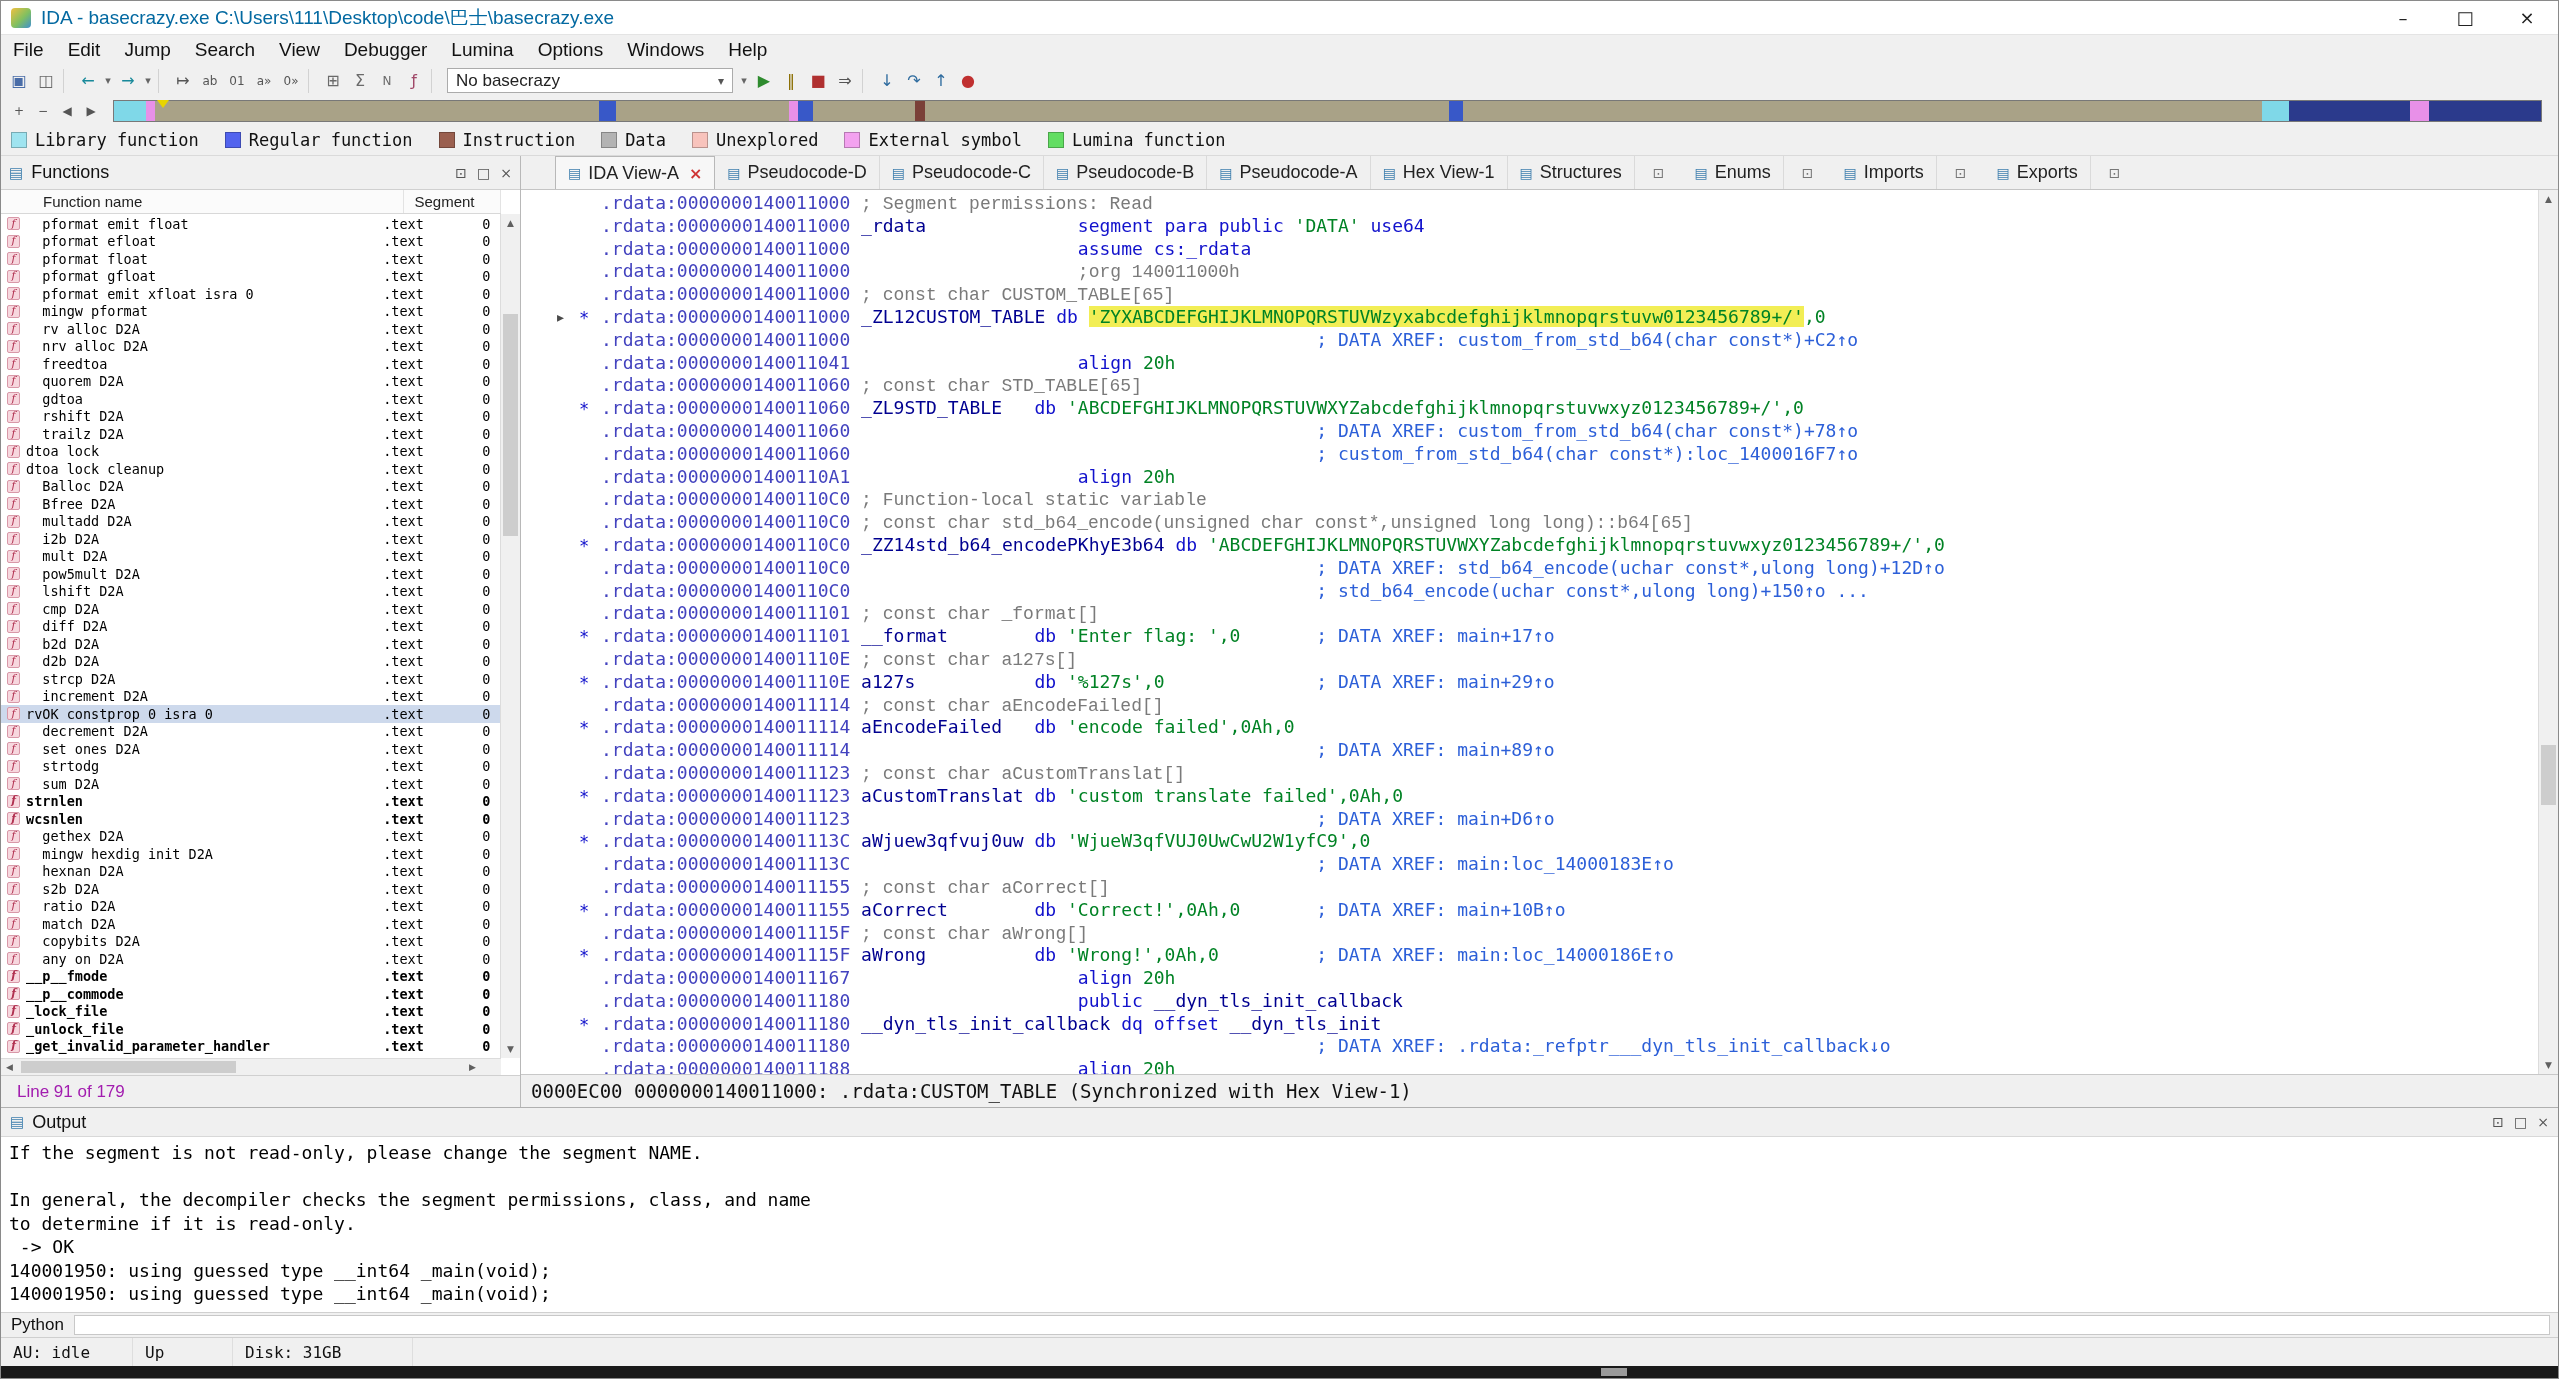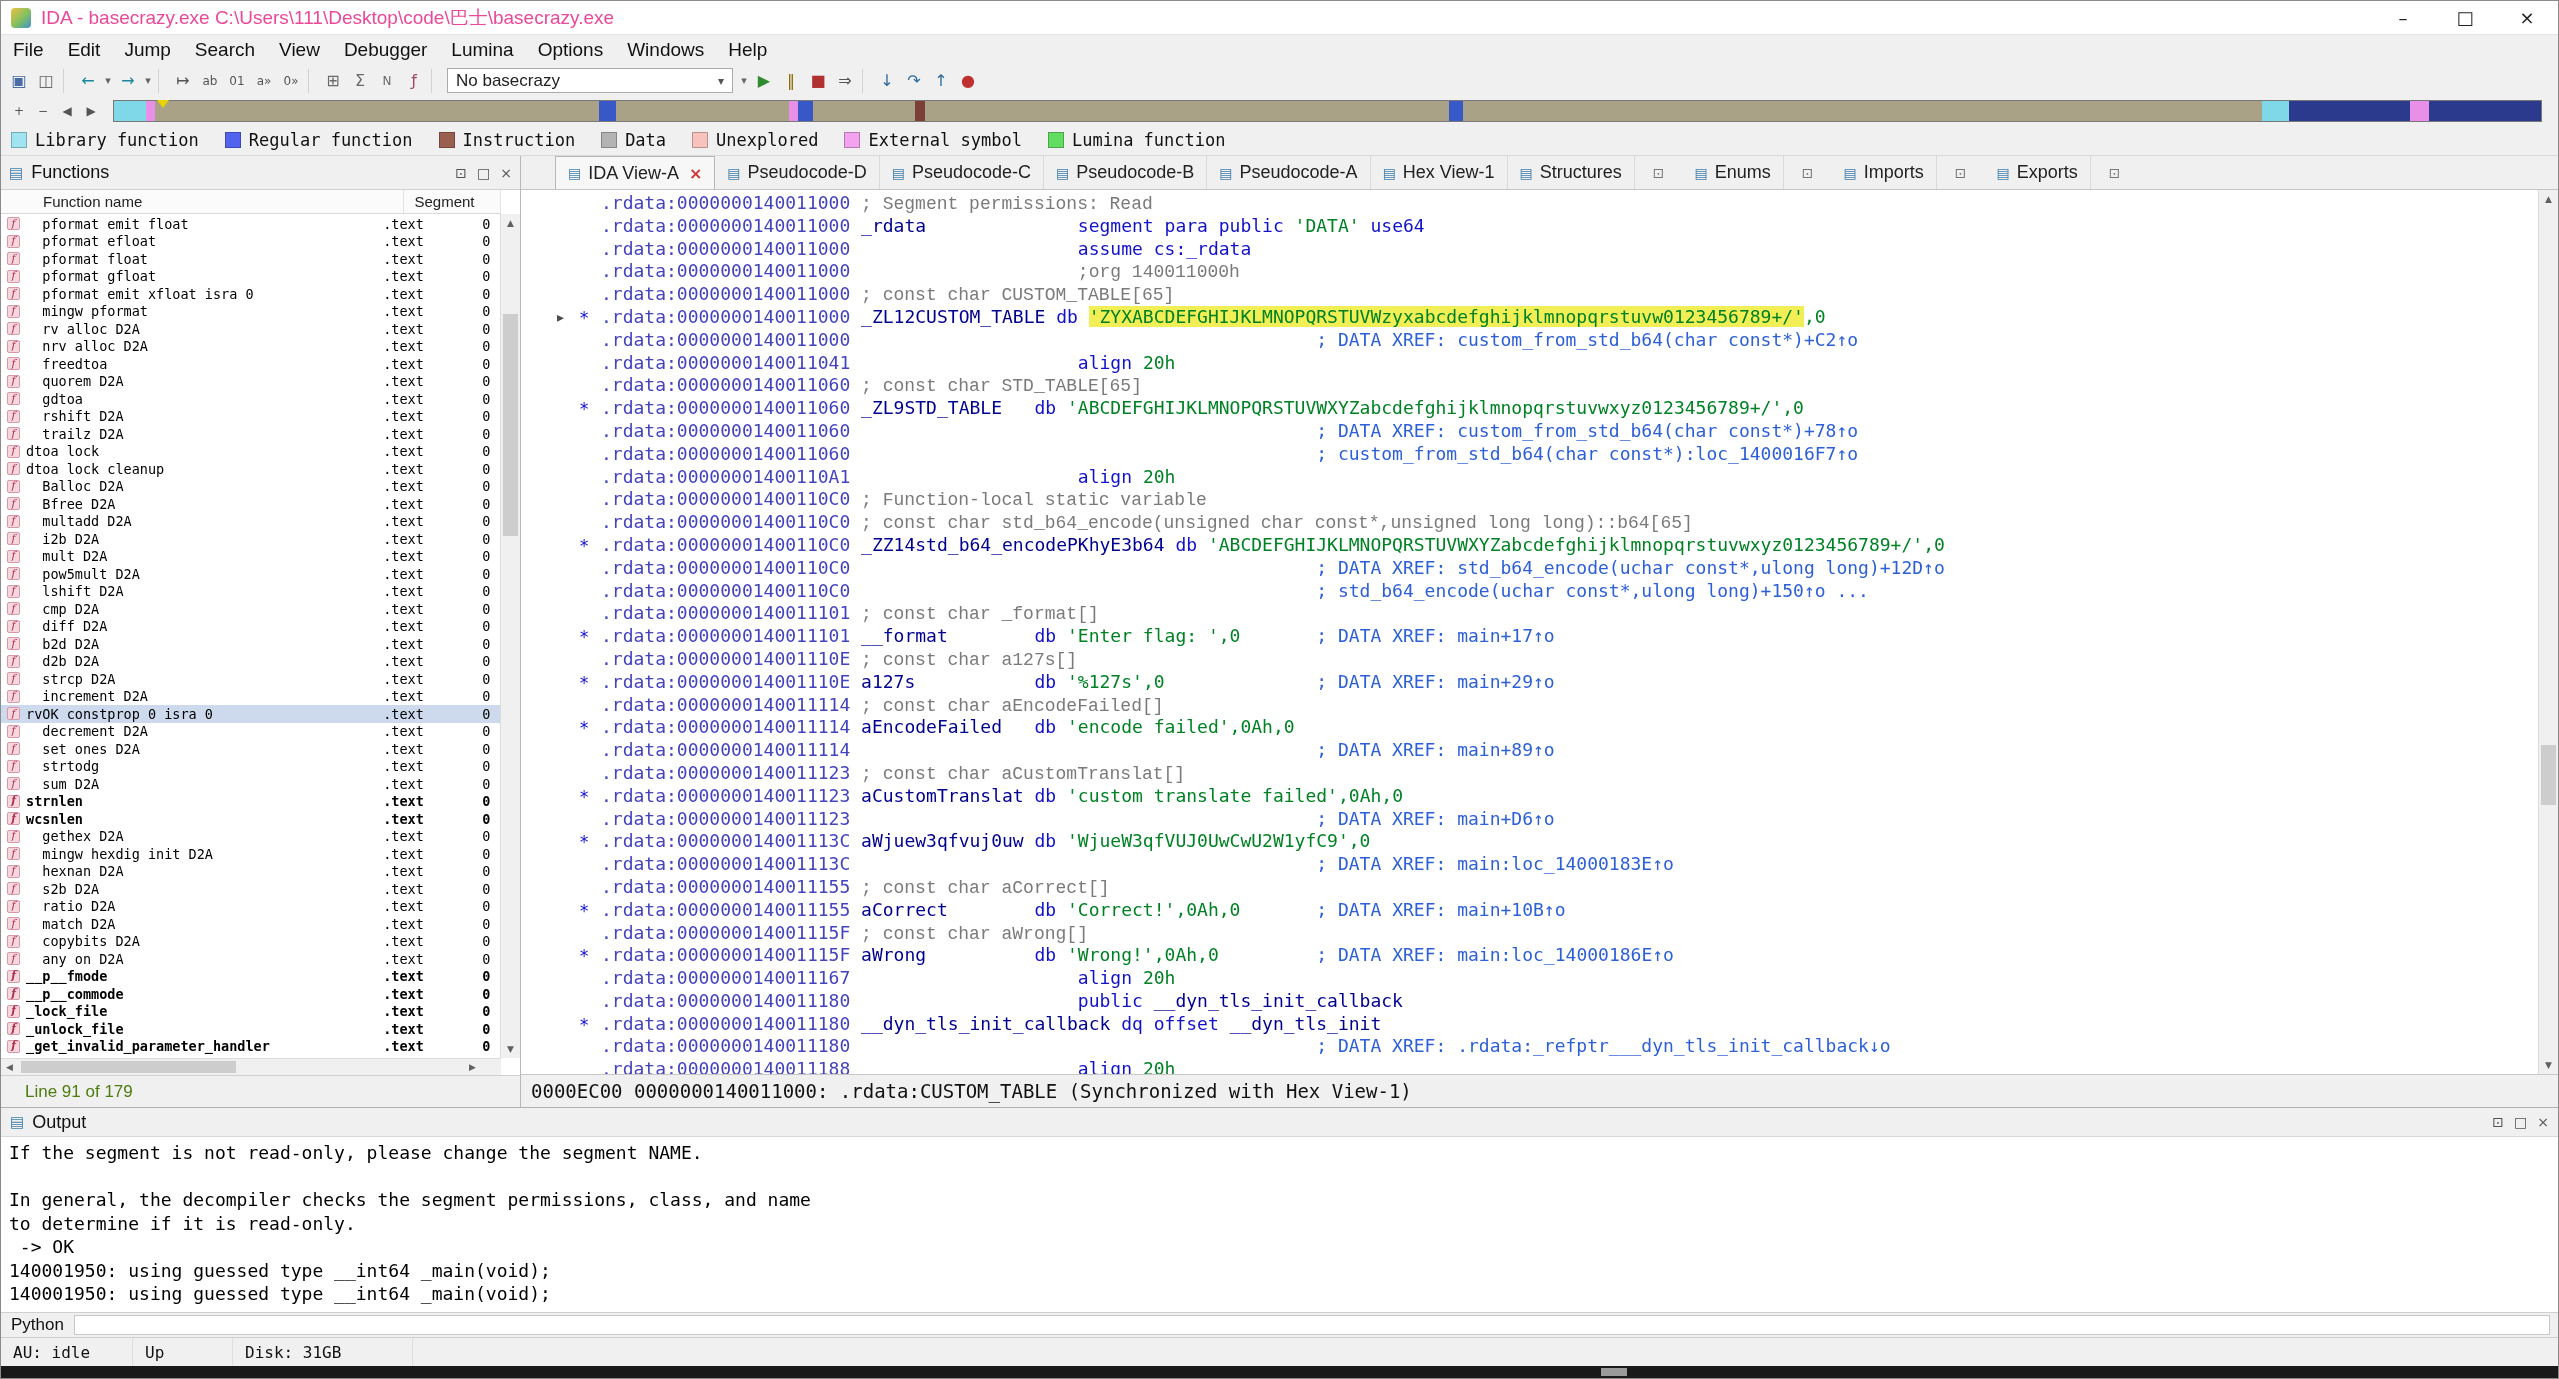--- a/index.html
+++ b/index.html
@@ -6,21 +6,21 @@
   *{box-sizing:border-box;}
   .app{width:2559px;height:1379px;display:flex;flex-direction:column;background:#fff;
        border:1px solid #8a8a8a;font-family:"Liberation Sans",sans-serif;overflow:hidden;}
   .glyph{font-family:"DejaVu Sans",sans-serif;}
 
   
   .titlebar{height:33px;background:var(--titlebar-bg,#fff);display:flex;align-items:center;
             padding-left:10px;gap:10px;flex:none;}
   .app-icon{width:20px;height:20px;border-radius:4px;
             background:linear-gradient(135deg,#f0c040 0%,#80c060 55%,#4090d0 100%);flex:none;}
-  .title-text{font-size:19px;color:#ec4899;white-space:nowrap;}
+  .title-text{font-size:19px;color:#0369a1;white-space:nowrap;}
   .win-controls{margin-left:auto;display:flex;height:100%;}
   .win-btn{width:62px;height:100%;display:flex;align-items:center;justify-content:center;
            font-size:18px;color:#222;font-family:"DejaVu Sans",sans-serif;}
 
   
   .menubar{height:31px;background:var(--chrome-bg,#f0f0f0);display:flex;align-items:center;
            font-size:19px;color:#111;flex:none;border-top:1px solid #e4e4e4;}
   .menu-item{padding:0 12px;height:100%;display:flex;align-items:center;}
 
   
@@ -83,21 +83,21 @@
   .sarrow{position:absolute;left:0;width:100%;height:18px;display:flex;align-items:center;justify-content:center;
           font-size:9px;color:#606060;font-family:"DejaVu Sans",sans-serif;}
   .sarrow.up{top:0;} .sarrow.down{bottom:0;}
   .sthumb{position:absolute;left:2px;right:2px;background:#cdcdcd;}
   .func-vscroll .sthumb{top:100px;height:222px;}
   .func-hscroll{height:17px;width:500px;background:#f0f0f0;border-top:1px solid #dcdcdc;position:relative;flex:none;}
   .func-hscroll .sarrow{height:100%;width:17px;}
   .func-hscroll .sarrow.left{left:0;} .func-hscroll .sarrow.right{left:auto;right:20px;}
   .hthumb{position:absolute;left:20px;top:2px;bottom:2px;width:215px;background:#cdcdcd;}
   .line-status{height:32px;background:var(--chrome-bg,#f0f0f0);border-top:1px solid #d0d0d0;
-               display:flex;align-items:center;padding-left:24px;font-size:17px;color:#4d7c0f;flex:none;}
+               display:flex;align-items:center;padding-left:16px;font-size:17px;color:#a21caf;flex:none;}
 
   .right-dock{flex:1;display:flex;flex-direction:column;min-width:0;background:#fff;}
   .tabbar{height:34px;background:var(--chrome-bg,#f0f0f0);display:flex;align-items:center;
           border-bottom:1px solid #c4c4c4;padding-left:34px;font-size:18px;color:#222;flex:none;}
   .tab{height:33px;display:flex;align-items:center;gap:7px;padding:0 12px;border-right:1px solid #dadada;}
   .tab.active{background:#f7f7f7;border:1px solid #b8b8b8;border-bottom:none;}
   .tab-icon{color:#3f7fae;font-size:14px;font-family:"DejaVu Sans",sans-serif;}
   .tab-close{color:#cf3434;font-weight:bold;font-size:16px;margin-left:3px;font-family:"DejaVu Sans",sans-serif;}
   .tab-dock{color:#777;font-size:14px;margin:0 18px;font-family:"DejaVu Sans",sans-serif;}
 

